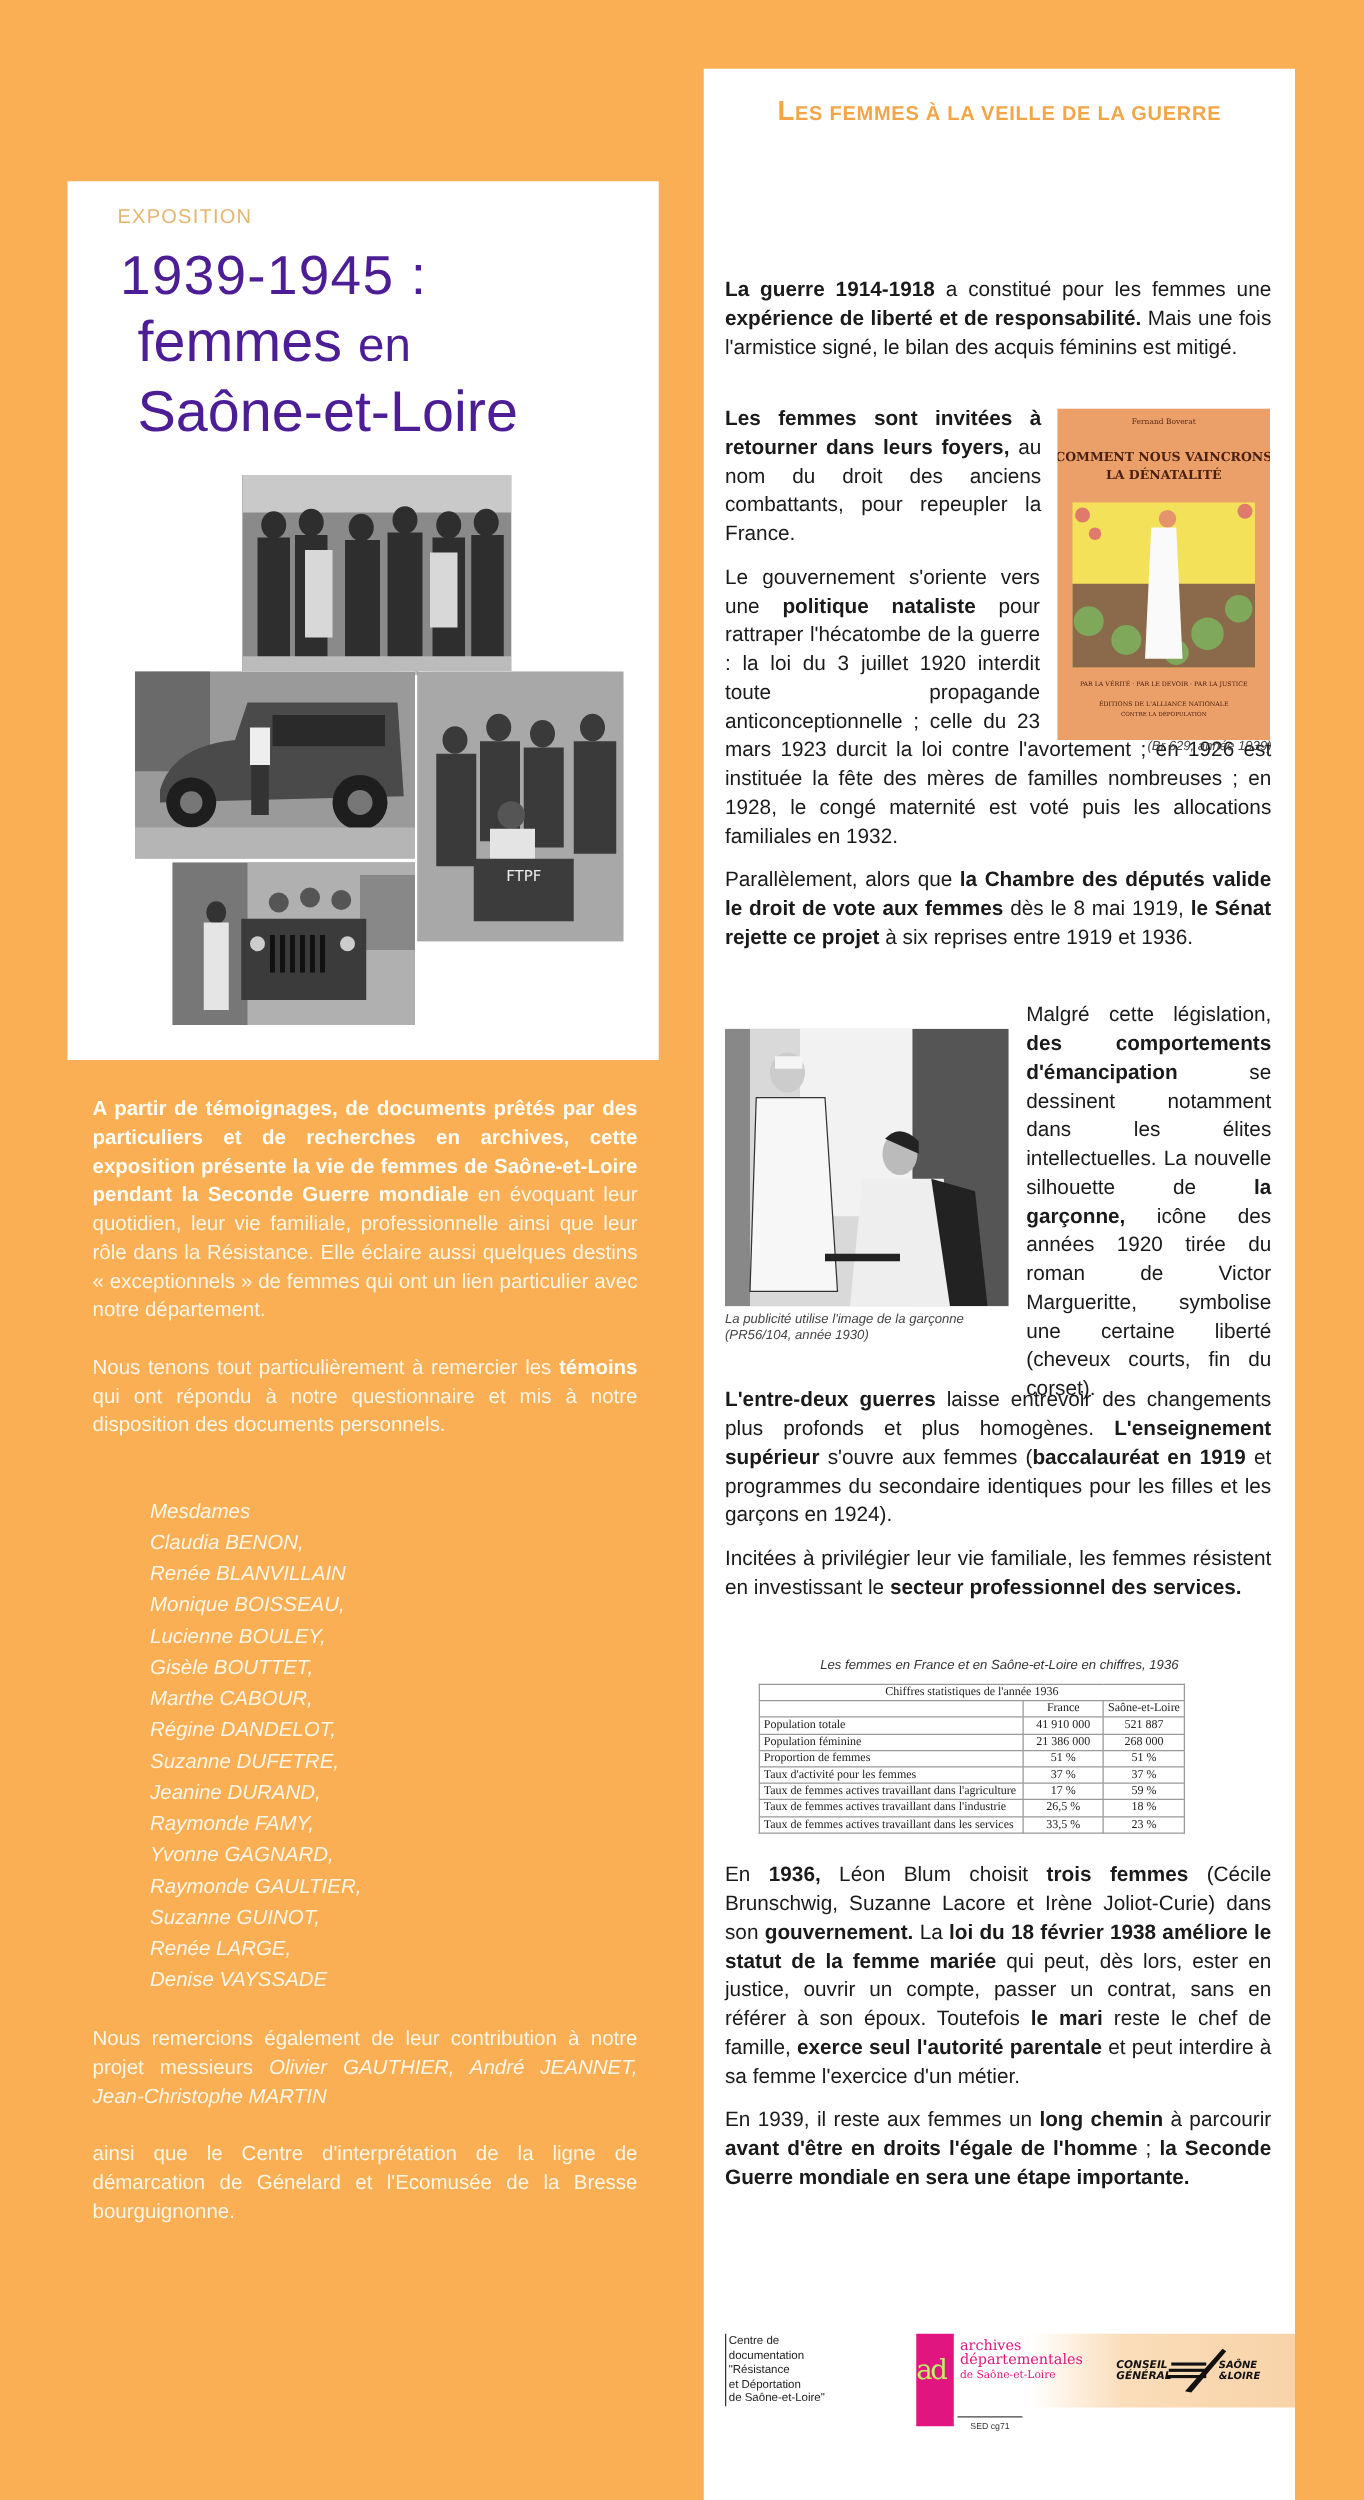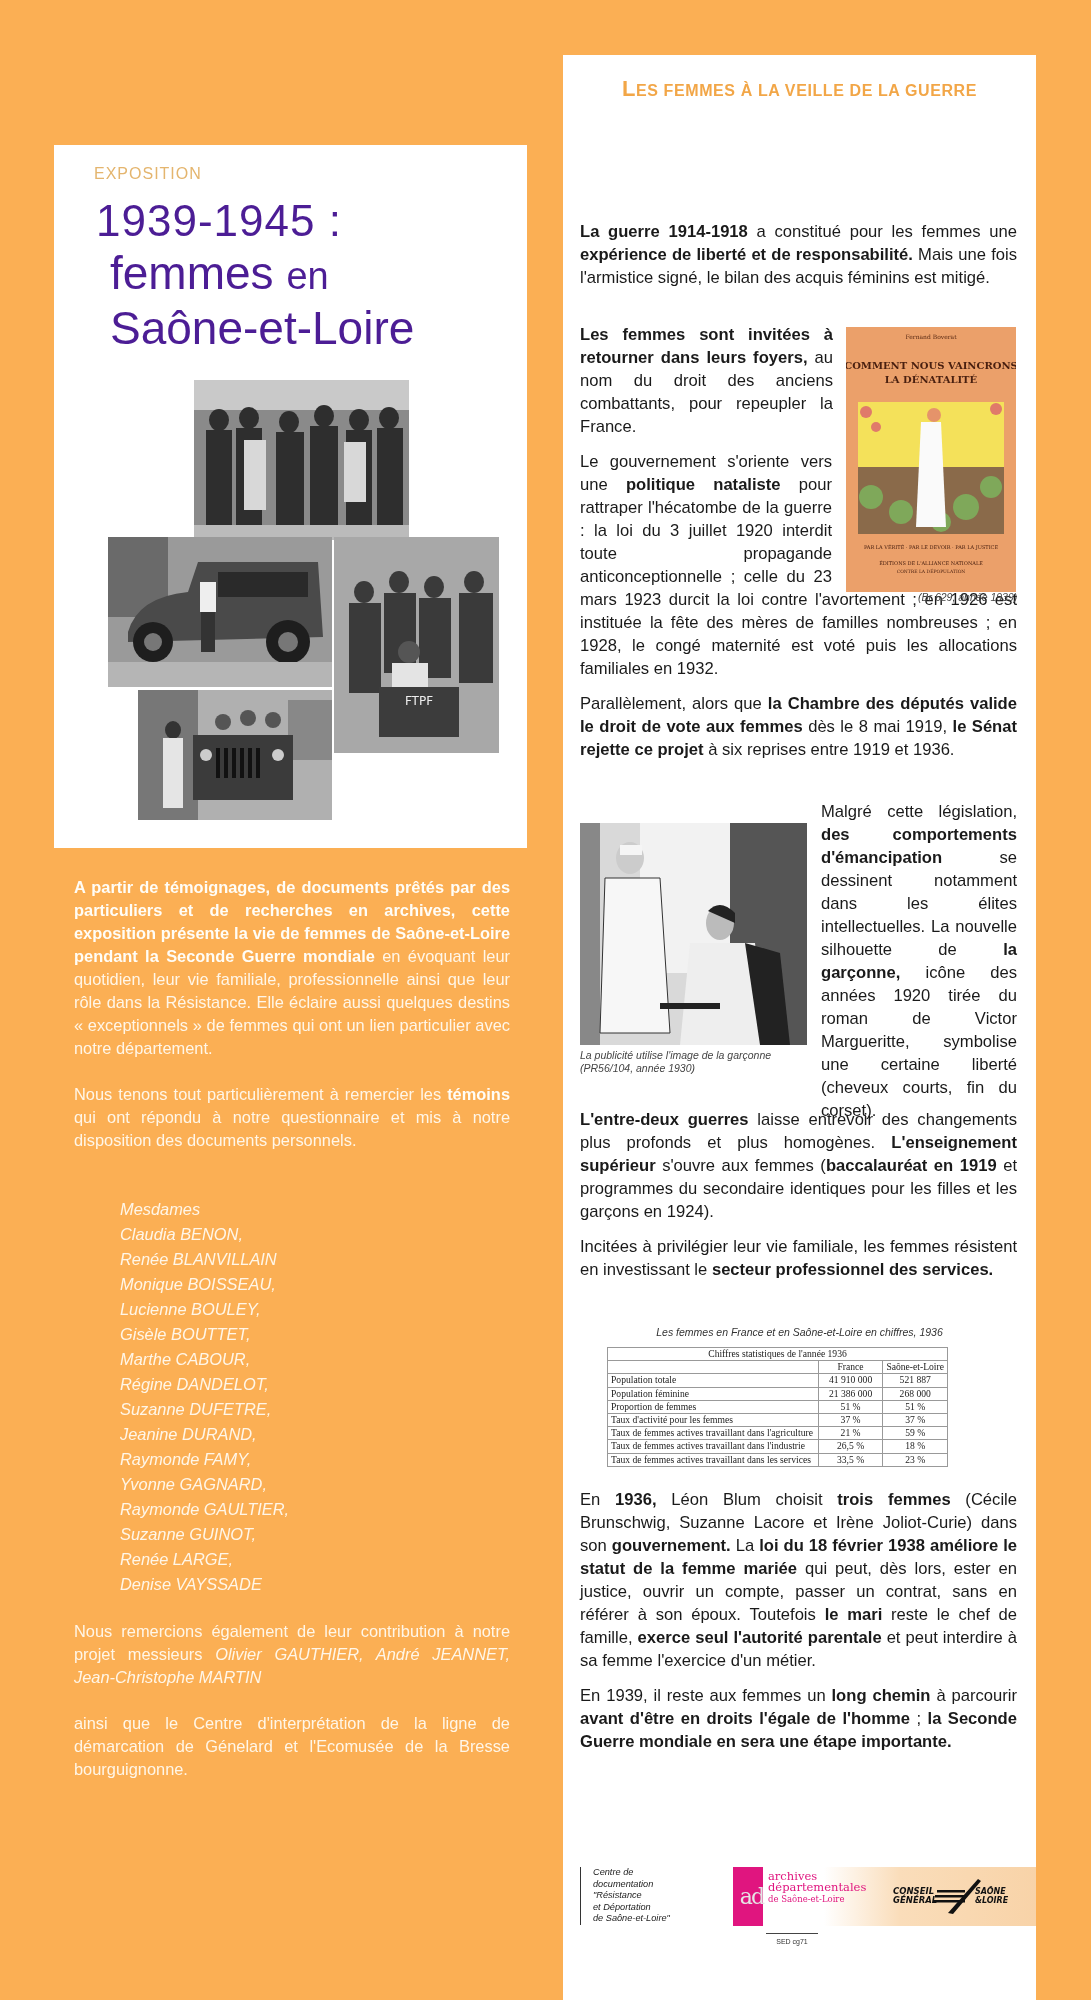--- a/index.html
+++ b/index.html
@@ -48,23 +48,23 @@
   .garconne-img svg { width: 100%; height: 100%; display: block; }
   .cap-garconne { left: 17px; top: 994px; width: 230px; }
 
   .table-caption { position: absolute; left: 0; width: 100%; top: 1271px; text-align: center; font-style: italic; font-size: 10.5px; color: #333; }
   table.stats { position: absolute; left: 44px; top: 1292px; width: 341px; border-collapse: collapse; font-size: 9.6px; color: #222; font-family: Liberation Serif, serif; }
   table.stats td, table.stats th { border: 1px solid #999; padding: 0 3px; height: 13.2px; line-height: 12px; font-weight: normal; }
   table.stats th.head { text-align: center; }
   table.stats td.num { text-align: center; }
 
   
-  .logo-cdrd { position: absolute; left: 17px; top: 1812px; border-left: 1px solid #333; padding-left: 12px; font-size: 9.2px; line-height: 11.5px; color: #222; font-style: italic; }
+  .logo-cdrd { position: absolute; left: 17px; top: 1812px; border-left: 1px solid #333; padding-left: 2px; font-size: 9.2px; line-height: 11.5px; color: #222; }
   .logo-strip { position: absolute; left: 170px; top: 1812px; width: 303px; height: 59px; background: linear-gradient(to right, #fff 0%, #fff 30%, #FADDBA 55%, #F8D3A8 100%); }
-  .ad-box { position: absolute; left: 0; top: 0; width: 30px; height: 59px; background: #E0157F; color: #e5e5e5; font-family: "DejaVu Serif", serif; font-size: 22px; line-height: 59px; text-align: right; letter-spacing: -2px; }
+  .ad-box { position: absolute; left: 0; top: 0; width: 30px; height: 74px; background: #E0157F; color: #bef264; font-family: "DejaVu Serif", serif; font-size: 22px; line-height: 59px; text-align: left; letter-spacing: -2px; }
   .ad-text { position: absolute; left: 35px; top: 4px; color: #E0157F; font-family: "DejaVu Serif", serif; font-size: 11.5px; line-height: 11px; }
   .ad-text .small { font-size: 8.5px; }
   .cg-logo { position: absolute; left: 160px; top: 10px; width: 120px; height: 38px; }
   .sed { position: absolute; left: 203px; top: 1878px; width: 52px; border-top: 1px solid #444; text-align: center; font-size: 7px; color: #333; padding-top: 4px; }
 </style>
 </head>
 <body>
 
 <div class="left-card">
   <div class="expo-label">EXPOSITION</div>
@@ -287,21 +287,21 @@
           <td class="num">51 %</td>
           <td class="num">51 %</td>
         </tr>
         <tr>
           <td>Taux d'activité pour les femmes</td>
           <td class="num">37 %</td>
           <td class="num">37 %</td>
         </tr>
         <tr>
           <td>Taux de femmes actives travaillant dans l'agriculture</td>
-          <td class="num">21 %</td>
+          <td class="num">17 %</td>
           <td class="num">59 %</td>
         </tr>
         <tr>
           <td>Taux de femmes actives travaillant dans l'industrie</td>
           <td class="num">26,5 %</td>
           <td class="num">18 %</td>
         </tr>
         <tr>
           <td>Taux de femmes actives travaillant dans les services</td>
           <td class="num">33,5  %</td>

